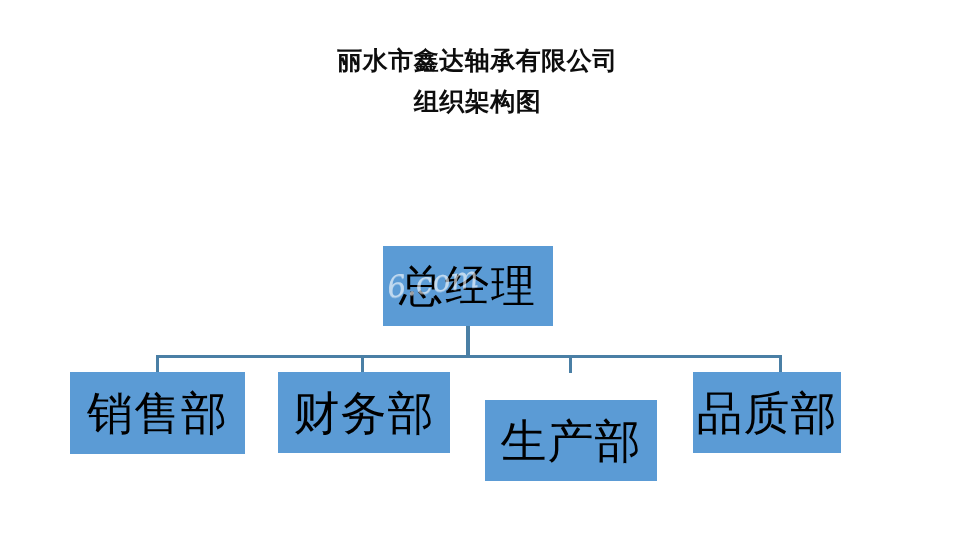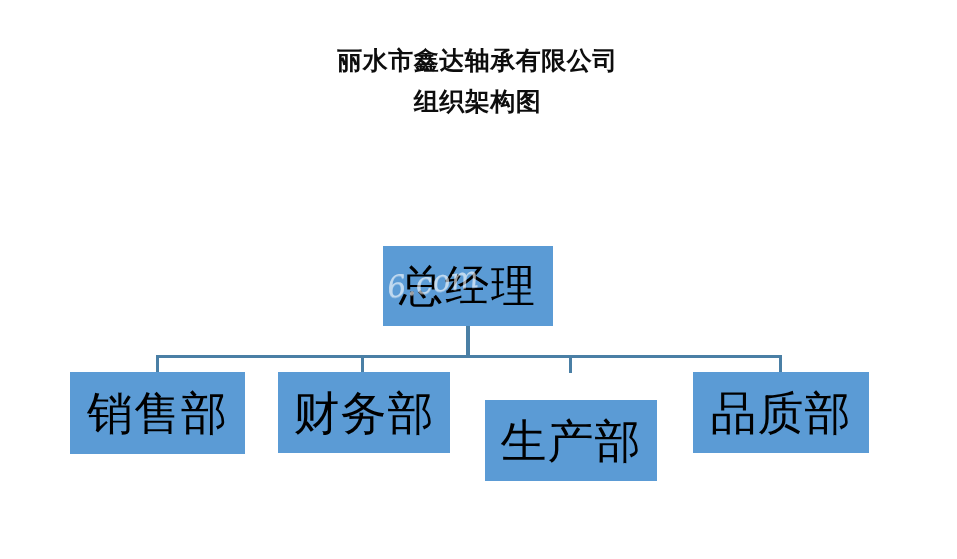--- a/index.html
+++ b/index.html
@@ -70,21 +70,21 @@
     width: 170px;
     height: 80px;
     font-size: 44px;
   }
   #node-root .node-label { letter-spacing: 2px; }
 
   
   #node-sales   { left: 70px;  top: 372px; width: 175px; height: 82px; font-size: 46px; }
   #node-finance { left: 278px; top: 372px; width: 172px; height: 81px; font-size: 46px; }
   #node-prod    { left: 485px; top: 372px; width: 172px; height: 81px; font-size: 46px; margin-top: 28px; }
-  #node-quality { left: 693px; top: 372px; width: 176px; height: 81px; font-size: 46px; }
+  #node-quality { left: 693px; top: 372px; width: 148px; height: 81px; font-size: 46px; }
 
   
   .conn {
     position: absolute;
     background: #4a7fa5;
   }
   
   #conn-root-stub {
     left: 466px;
     top: 326px;

